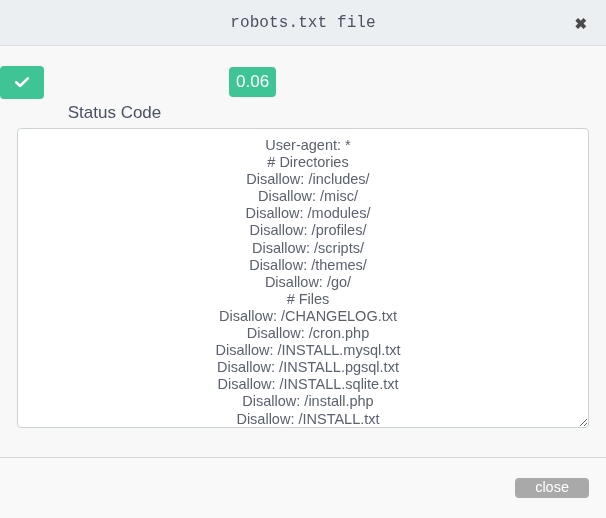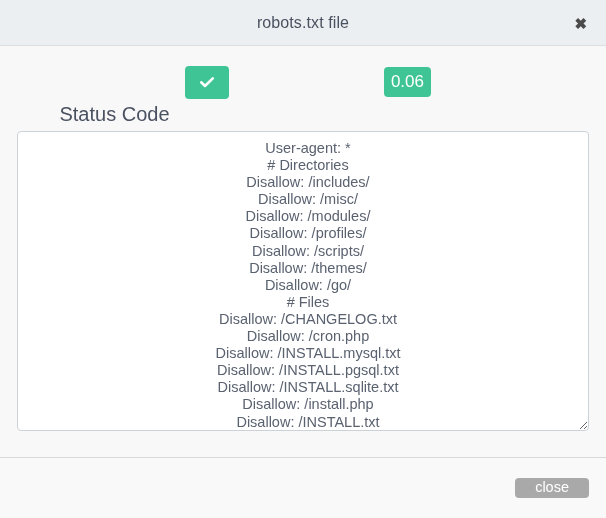--- a/index.html
+++ b/index.html
@@ -33,20 +33,21 @@
     align-items: center;
     justify-content: center;
     position: relative;
     box-sizing: border-box;
   }
   .modal-title {
     font-size: 16px;
     color: #4a5160;
     font-weight: 400;
     letter-spacing: 0.1px;
+    font-family: Liberation Mono, monospace;
   }
   .close-x {
     position: absolute;
     right: 15px;
     top: 50%;
     transform: translateY(-50%);
     font-size: 15px;
     line-height: 1;
     color: #4a4a4a;
     font-weight: bold;
@@ -75,21 +76,21 @@
   .metric {
     text-align: center;
     box-sizing: border-box;
   }
   .metric-1 { width: 229px; }
   .metric-2 { width: 175px; }
   .metric-3 { width: 202px; }
 
   .badge-wrap {
     display: flex;
-    justify-content: flex-end;
+    justify-content: flex-start;
     align-items: center;
     height: 34px;
   }
   .badge {
     display: inline-flex;
     align-items: center;
     justify-content: center;
     background: #3fc496;
     border-radius: 4px;
     color: #ffffff;
@@ -101,21 +102,21 @@
   .badge-check svg { display: block; }
   .badge-value {
     height: 30px;
     padding: 0 7px;
     font-size: 17px;
     line-height: 30px;
     font-weight: 400;
   }
   .metric-label {
     margin-top: 4px;
-    font-size: 20px;
+    font-size: 17px;
     color: #4a5160;
     white-space: nowrap;
   }
 
   
   .textarea-wrap {
     padding: 5px 17px 0 17px;
   }
   .file-textarea {
     width: 100%;

